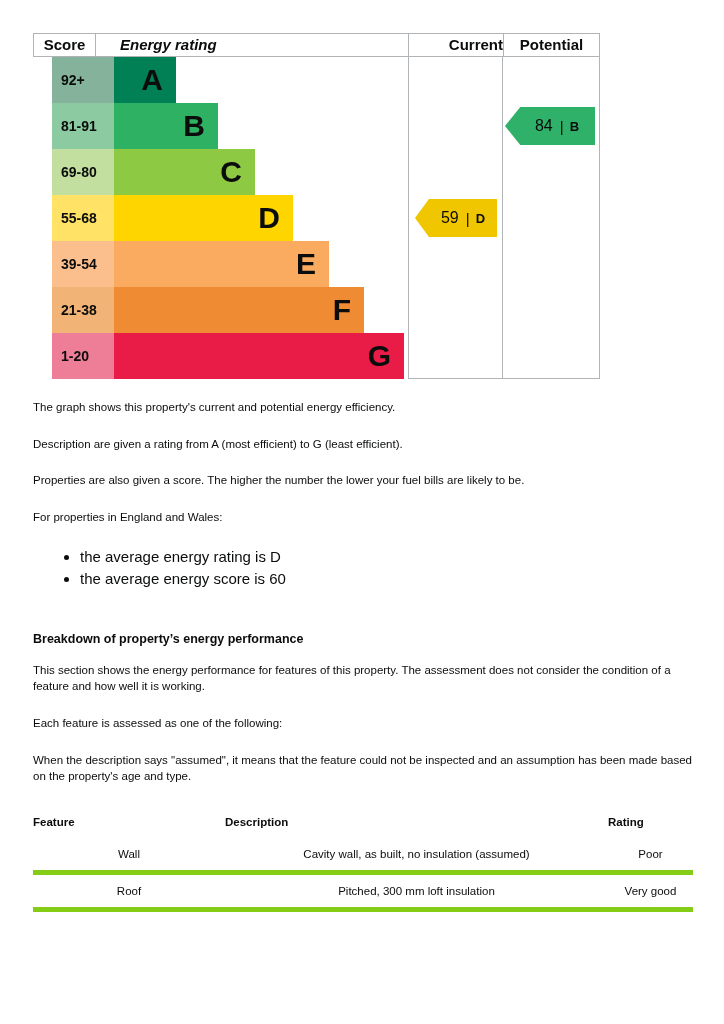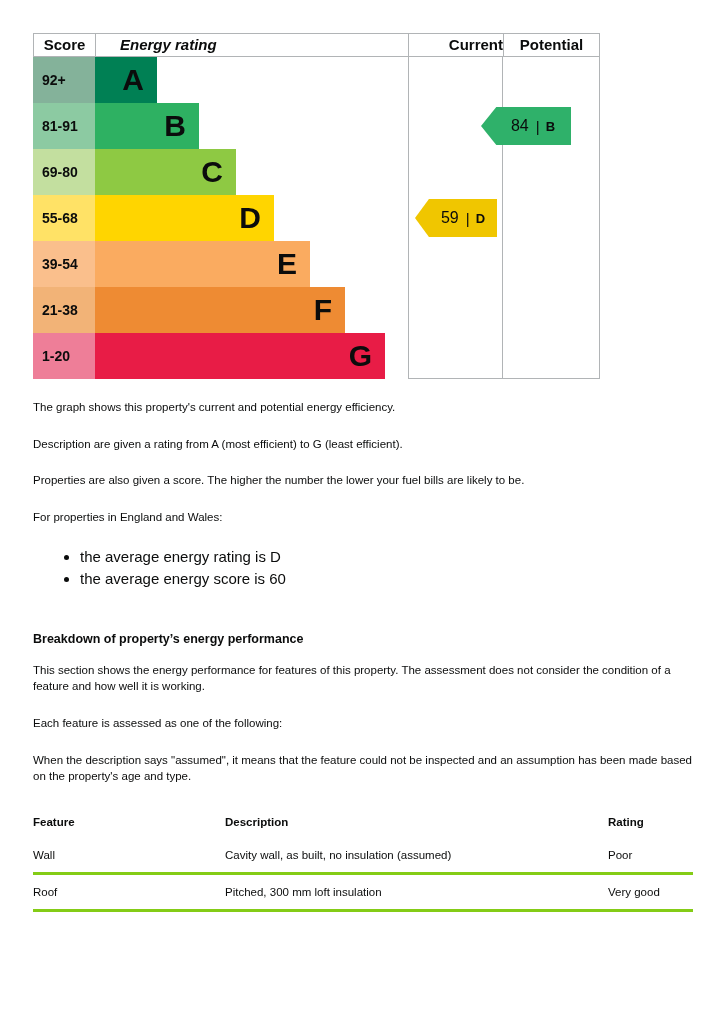--- a/index.html
+++ b/index.html
@@ -20,58 +20,58 @@
   }
   .h-score   { width: 62px;  text-align: center; }
   .h-rating  { width: 313px; padding-left: 24px; font-style: italic; }
   .h-current { width: 95px;  text-align: right; }
   .h-potential { width: 97px; text-align: center; border-right: 1px solid #b1b4b6 !important; }
 
   .bands { position: absolute; top: 24px; left: 0; }
   .band-row { display: flex; height: 46px; }
   .score-cell {
     width: 62px; height: 46px; padding-left: 9px;
-    font-size: 14px; font-weight: bold; line-height: 46px;
+    font-size: 14px; font-weight: bold; line-height: 46px; margin-left: 19px;
   }
   .band-bar {
     height: 46px; text-align: right; padding-right: 13px;
     font-size: 30px; font-weight: bold; line-height: 46px; color: #0b0c0c;
   }
 
   .value-col {
     position: absolute; top: 24px; height: 322px; background: transparent;
     border-bottom: 1px solid #b1b4b6;
   }
   .col-current  { left: 375px; width: 95px; border-left: 1px solid #b1b4b6; border-right: 1px solid #b1b4b6; }
   .col-potential{ left: 470px; width: 97px; border-right: 1px solid #b1b4b6; }
 
   .rating-arrow {
     position: absolute; height: 38px;
     clip-path: polygon(0 50%, 17% 0, 100% 0, 100% 100%, 17% 100%, 0 50%);
     display: flex; align-items: center; justify-content: center; padding-left: 14px;
   }
   .arrow-current   { left: 382px; width: 82px; }
-  .arrow-potential { left: 448px; width: 90px; }
+  .arrow-potential { left: 472px; width: 90px; }
   .rating-arrow .num { font-size: 16px; }
   .rating-arrow .sep { font-size: 15px; margin: 0 6px 0 7px; font-weight: normal; }
   .rating-arrow .ltr { font-size: 13px; font-weight: bold; }
 
   
   .body-text { font-size: 11.5px; line-height: 1.45; margin: 0 0 20px 0; }
   .first-para { margin-top: 20px; }
   ul.big-list { margin: 2px 0 0 0; padding-left: 47px; font-size: 15px; }
   ul.big-list li { line-height: 22px; }
   .section-heading { font-size: 12.5px; font-weight: bold; margin: 42px 0 16px 0; }
   .two-line { max-width: 660px; }
 
   
   .feature-table { width: 660px; margin-top: 15px; font-size: 11.5px; }
   .t-row { display: grid; grid-template-columns: 192px 383px 85px; align-items: center; }
   .t-head { font-weight: bold; height: 33px; }
-  .t-data { height: 37px; border-bottom: 3px solid #84cc16; }
+  .t-data { height: 37px; border-bottom: 5px solid #84cc16; text-align: center; }
 </style>
 </head>
 <body>
 
 <div class="page">
 
   <div class="chart-wrap">
     <div class="chart-header">
       <div class="hcell h-score">Score</div>
       <div class="hcell h-rating">Energy rating</div>

